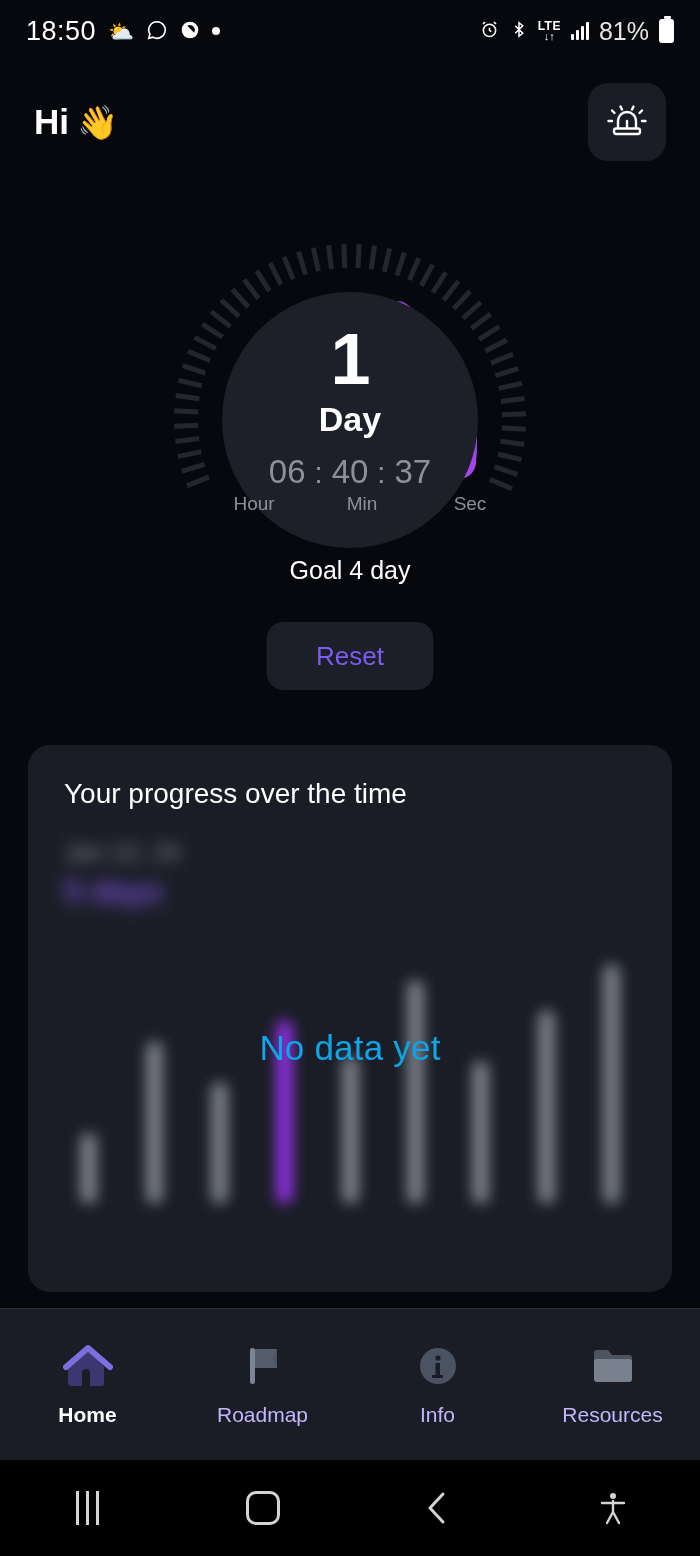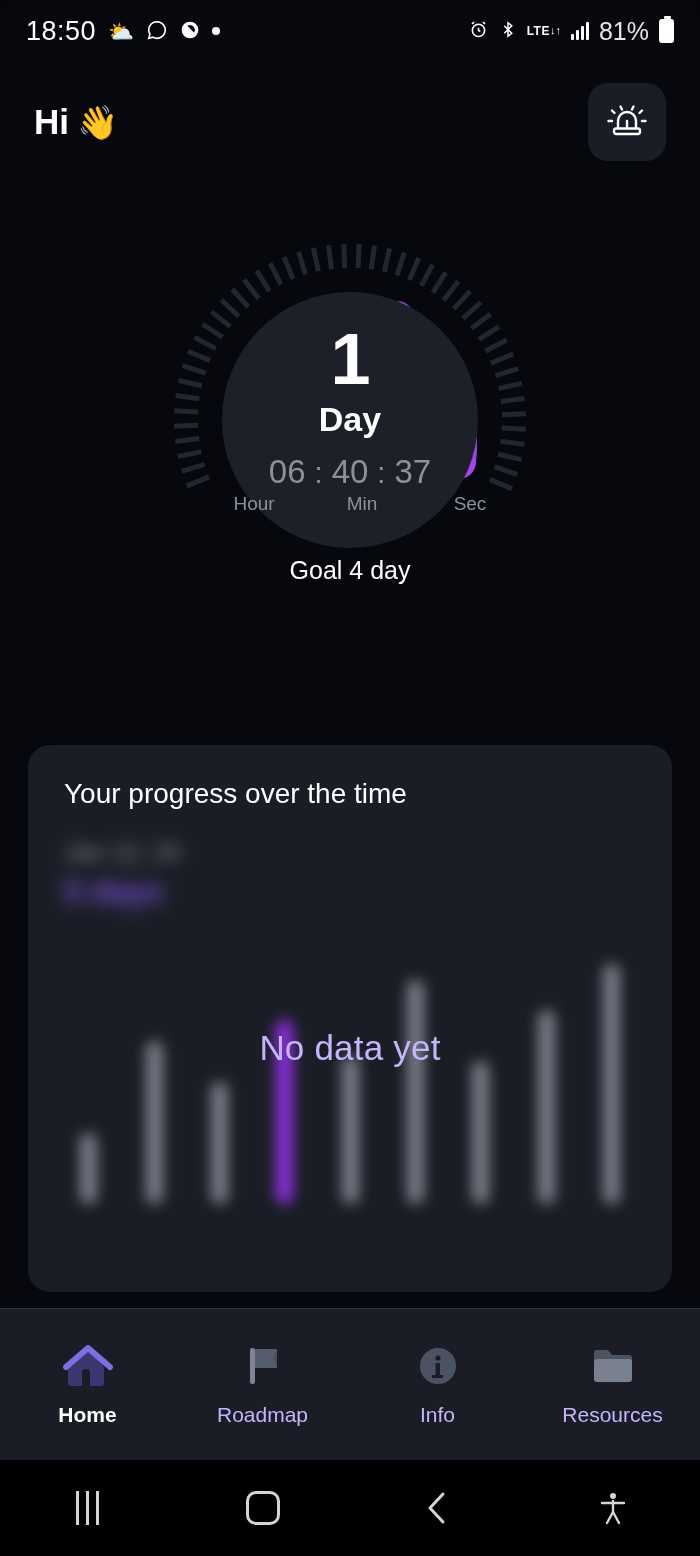--- a/index.html
+++ b/index.html
@@ -18,21 +18,21 @@
     padding:0 26px; color:#fff;
   }
   .sb-left { display:flex; align-items:center; gap:12px; }
   .sb-time { font-size:27px; letter-spacing:0.5px; color:#fff; }
   .sb-ic { display:inline-block; line-height:1; }
   .ic-weather { font-size:21px; }
   .ic-whatsapp { font-size:21px; }
   .ic-dot { width:8px; height:8px; border-radius:50%; background:#fff; display:inline-block; }
   .sb-right { display:flex; align-items:center; gap:10px; }
   .sb-right .sb-ic { font-size:20px; color:#fff; }
-  .ic-lte { display:flex; align-items:center; line-height:1; }
+  .ic-lte { display:flex; flex-direction:column; align-items:center; line-height:1; }
   .ic-lte b { font-size:12px; font-weight:700; letter-spacing:0.5px; }
   .ic-lte i { font-size:11px; font-style:normal; margin-top:-1px; }
   .bars { display:flex; align-items:flex-end; gap:2px; height:18px; }
   .bars span { width:3px; background:#fff; border-radius:1px; }
   .bars span:nth-child(1){height:6px}
   .bars span:nth-child(2){height:10px}
   .bars span:nth-child(3){height:14px}
   .bars span:nth-child(4){height:18px}
   .sb-batt-text { font-size:25px; color:#e5e5e5; }
   .batt {
@@ -103,21 +103,21 @@
   .bar-col {
     position:absolute; bottom:0; width:58px;
     display:flex; flex-direction:column; align-items:center; justify-content:flex-end;
     height:100%;
   }
   .bar { width:17px; border-radius:9px; background:#b7bcc6; opacity:0.62; }
   .bar.accent { background:#9333ea; opacity:0.95; }
   .bar-label { margin-top:12px; font-size:15px; color:#6f7480; height:18px; }
   .no-data {
     position:absolute; top:283px; left:0; width:644px; text-align:center;
-    color:#c4b5fd; font-size:35px; letter-spacing:0.2px;
+    color:#0ea5e9; font-size:35px; letter-spacing:0.2px;
   }
 
   
   .bottom-nav {
     position:absolute; bottom:96px; left:0; width:700px; height:152px;
     background:#1a1d25; border-top:1px solid #2e333f;
     display:flex; align-items:center;
   }
   .nav-item {
     flex:1; display:flex; flex-direction:column; align-items:center; justify-content:center; gap:13px;
@@ -275,20 +275,21 @@
       </div>
       <div class="hms-labels">
         <span>Hour</span>
         <span>Min</span>
         <span>Sec</span>
       </div>
     </div>
   </div>
 
   <div class="goal">Goal 4 day</div>
+  <button class="reset-btn">Reset</button>
 
   <div class="card">
     <div class="card-title">Your progress over the time</div>
     <div class="blur-date">Jan 12, 24</div>
     <div class="blur-days">5 days</div>
 
     <div class="chart" id="chart">
         <div class="bar-col" style="left: 3.66667px;">
           <div class="bar" style="height: 71.4px;"></div>
           <div class="bar-label"></div>

